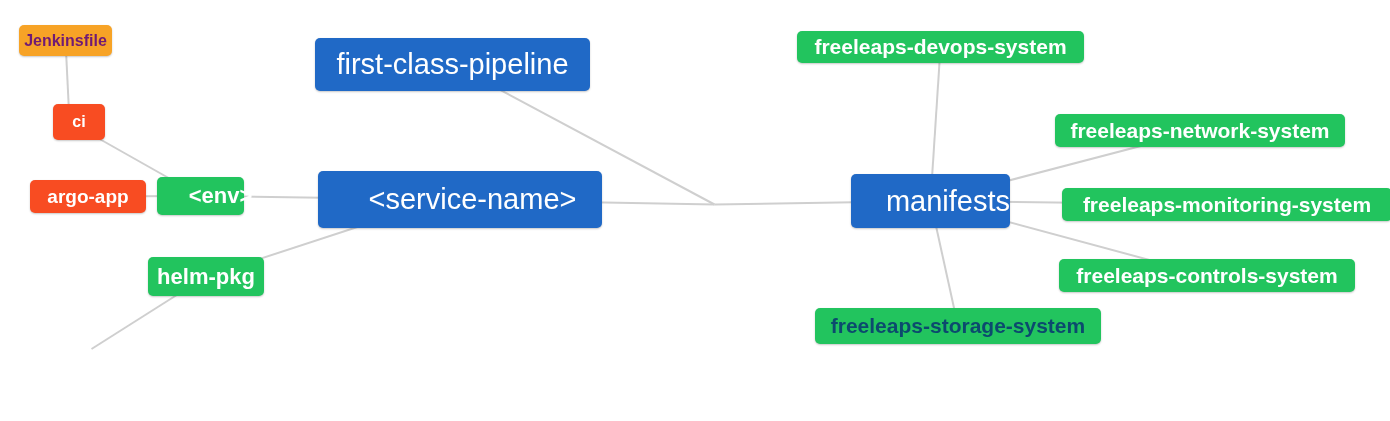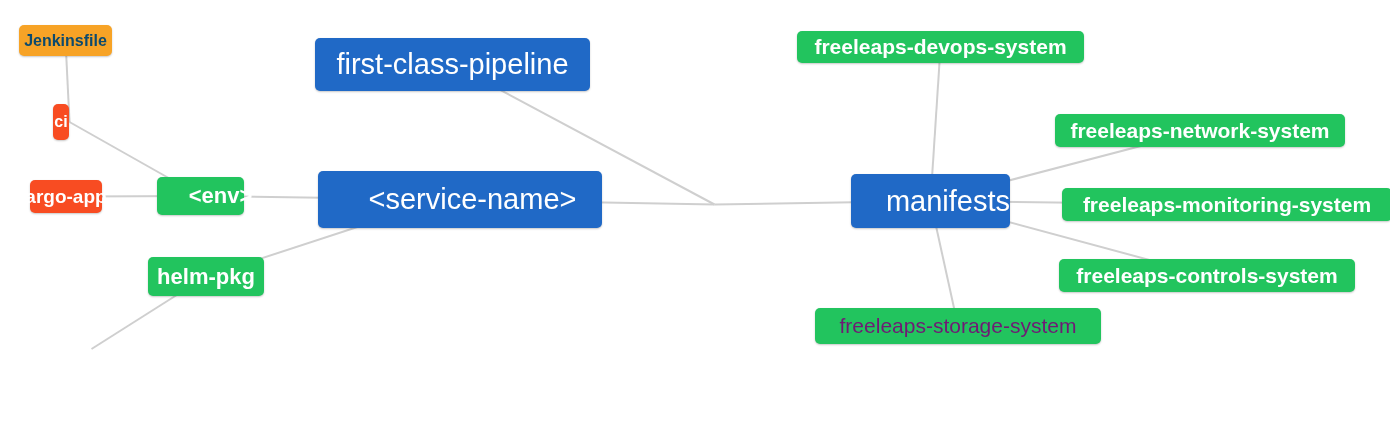--- a/index.html
+++ b/index.html
@@ -49,27 +49,27 @@
       <line x1="91.5" y1="349" x2="206" y2="276.5" stroke="#cfcfcf" stroke-width="2"></line>
       <line x1="452.5" y1="64.5" x2="714.5" y2="204.5" stroke="#cfcfcf" stroke-width="2"></line>
       <line x1="441.5" y1="199.5" x2="714.5" y2="204.5" stroke="#cfcfcf" stroke-width="2"></line>
       <line x1="930.5" y1="201" x2="714.5" y2="204.5" stroke="#cfcfcf" stroke-width="2"></line>
       <line x1="940.5" y1="47" x2="930.5" y2="201" stroke="#cfcfcf" stroke-width="2"></line>
       <line x1="1200" y1="130.5" x2="930.5" y2="201" stroke="#cfcfcf" stroke-width="2"></line>
       <line x1="1213" y1="204.5" x2="930.5" y2="201" stroke="#cfcfcf" stroke-width="2"></line>
       <line x1="1207" y1="275.5" x2="930.5" y2="201" stroke="#cfcfcf" stroke-width="2"></line>
       <line x1="958" y1="326" x2="930.5" y2="201" stroke="#cfcfcf" stroke-width="2"></line>
     </svg>
-<div class="node" style="left: 19px; top: 25px; width: 93px; height: 31px; background: rgb(247, 163, 38); color: #0c4a6e; font-size: 16px; font-weight: 700;">
+<div class="node" style="left: 19px; top: 25px; width: 93px; height: 31px; background: rgb(247, 163, 38); color: #701a75; font-size: 16px; font-weight: 700;">
       <span>Jenkinsfile</span>
     </div>
-    <div class="node" style="left: 53px; top: 104px; width: 16px; height: 36px; background: rgb(248, 76, 34); color: rgb(255, 255, 255); font-size: 16px; font-weight: 700;">
+    <div class="node" style="left: 53px; top: 104px; width: 52px; height: 36px; background: rgb(248, 76, 34); color: rgb(255, 255, 255); font-size: 16px; font-weight: 700;">
       <span>ci</span>
     </div>
-    <div class="node" style="left: 30px; top: 180px; width: 72px; height: 33px; background: rgb(248, 76, 34); color: rgb(255, 255, 255); font-size: 19px; font-weight: 700;">
+    <div class="node" style="left: 30px; top: 180px; width: 116px; height: 33px; background: rgb(248, 76, 34); color: rgb(255, 255, 255); font-size: 19px; font-weight: 700;">
       <span>argo-app</span>
     </div>
     <div class="node" style="left: 157px; top: 177px; width: 87px; height: 38px; background: rgb(34, 196, 94); color: rgb(255, 255, 255); font-size: 22px; font-weight: 700; padding-left: 40px;">
       <span>&lt;env&gt;</span>
     </div>
     <div class="node" style="left: 148px; top: 257px; width: 116px; height: 39px; background: rgb(34, 196, 94); color: rgb(255, 255, 255); font-size: 22px; font-weight: 700;">
       <span>helm-pkg</span>
     </div>
     <div class="node" style="left: 315px; top: 38px; width: 275px; height: 53px; background: rgb(32, 105, 198); color: rgb(255, 255, 255); font-size: 29px; font-weight: 400;">
       <span>first-class-pipeline</span>
@@ -85,16 +85,16 @@
     </div>
     <div class="node" style="left: 797px; top: 31px; width: 287px; height: 32px; background: rgb(34, 196, 94); color: rgb(255, 255, 255); font-size: 21px; font-weight: 700;">
       <span>freeleaps-devops-system</span>
     </div>
     <div class="node" style="left: 1048px; top: 188px; width: 330px; height: 33px; background: rgb(34, 196, 94); color: rgb(255, 255, 255); font-size: 21px; font-weight: 700; margin-left: 14px;">
       <span>freeleaps-monitoring-system</span>
     </div>
     <div class="node" style="left: 1059px; top: 259px; width: 296px; height: 33px; background: rgb(34, 196, 94); color: rgb(255, 255, 255); font-size: 21px; font-weight: 700;">
       <span>freeleaps-controls-system</span>
     </div>
-    <div class="node" style="left: 815px; top: 308px; width: 286px; height: 36px; background: rgb(34, 196, 94); color: #701a75; font-size: 21px; font-weight: 400;">
+    <div class="node" style="left: 815px; top: 308px; width: 286px; height: 36px; background: rgb(34, 196, 94); color: #0c4a6e; font-size: 21px; font-weight: 700;">
       <span>freeleaps-storage-system</span>
     </div>
   </div>
 
 </body></html>

